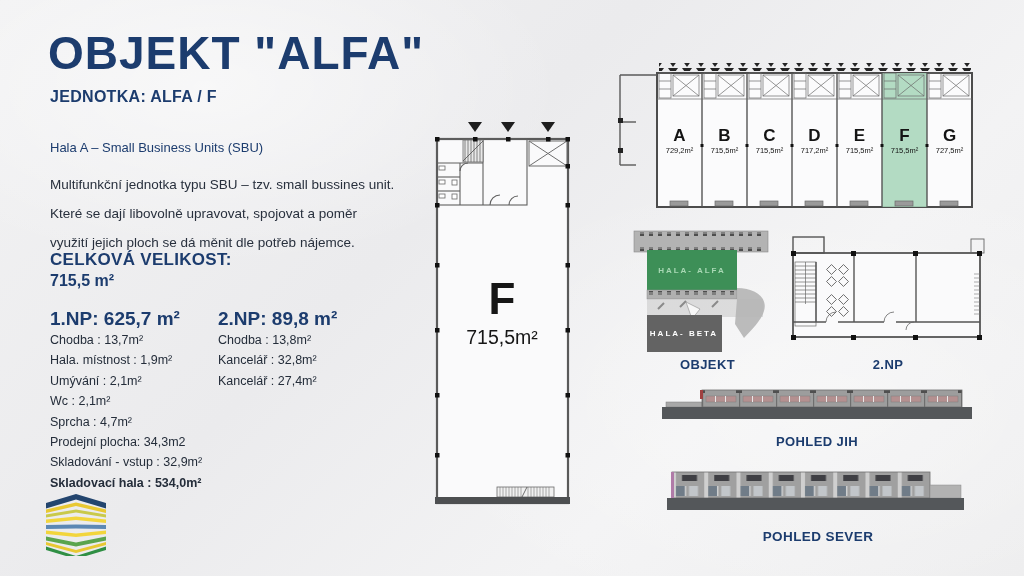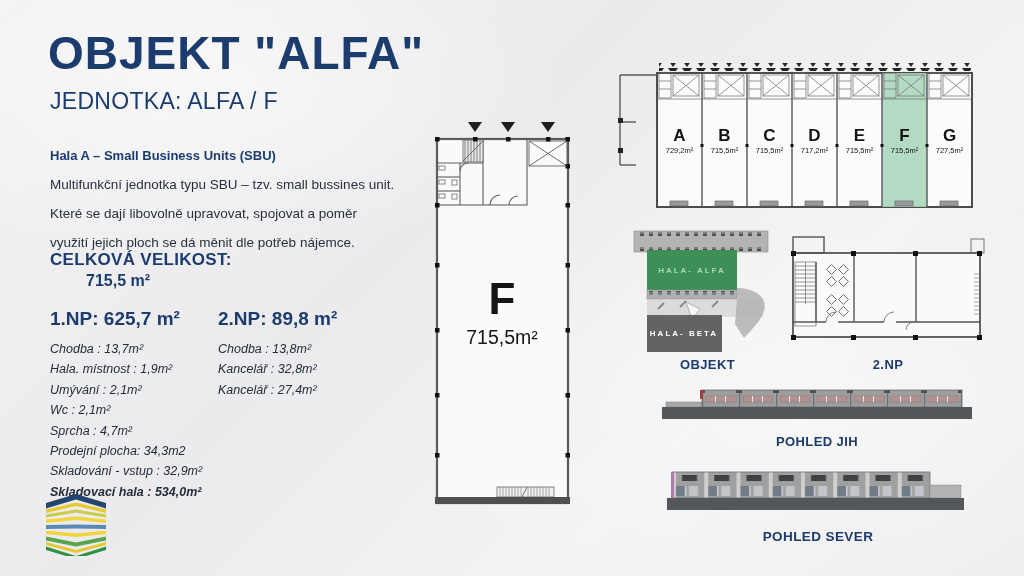--- a/index.html
+++ b/index.html
@@ -7,29 +7,29 @@
     position:relative;width:1024px;height:576px;overflow:hidden;
     font-family:"Liberation Sans",sans-serif;
     background:
       radial-gradient(ellipse 600px 300px at 20% 15%, rgba(255,255,255,.55), rgba(255,255,255,0) 60%),
       radial-gradient(ellipse 700px 400px at 80% 70%, rgba(255,255,255,.4), rgba(255,255,255,0) 60%),
       linear-gradient(135deg,#f2f2f3 0%,#ebebed 40%,#f3f3f4 70%,#ededee 100%);
     color:#1e2936;
   }
   .abs{position:absolute;}
   .page-title{left:48px;top:26px;font-size:46px;font-weight:800;letter-spacing:1px;color:#1c3c6e;}
-  .page-subtitle{left:50px;top:88px;font-size:23px;font-weight:400;color:#1c3c6e;letter-spacing:.3px;text-align:right;}
-  .section-label{left:50px;top:148px;font-size:13px;font-weight:700;color:#1c3c6e;}
+  .page-subtitle{left:50px;top:88px;font-size:16px;font-weight:700;color:#1c3c6e;letter-spacing:.3px;text-align:right;}
+  .section-label{left:50px;top:140px;font-size:13px;font-weight:400;color:#1c3c6e;}
   .description{left:50px;top:170px;width:348px;font-size:13.5px;line-height:29px;color:#28303d;}
   .total-label{left:50px;top:250px;font-size:17px;font-weight:800;color:#1c3c6e;letter-spacing:.3px;}
-  .total-value{left:50px;top:272px;font-size:16px;font-weight:800;color:#1c3c6e;margin-left:36px;}
+  .total-value{left:50px;top:272px;font-size:16px;font-weight:800;color:#1c3c6e;}
   .col-title{font-size:19px;font-weight:800;color:#1c3c6e;}
   .np1-col{left:50px;top:308px;width:165px;}
   .np2-col{left:218px;top:308px;width:170px;}
-  .list{margin-top:9px;font-style:italic;}
+  .list{}
   .list-item{font-size:12.5px;line-height:20.4px;color:#242d3a;white-space:nowrap;}
   .list-item.bold{font-weight:700;}
   .logo{left:46px;top:492px;}
   .logo-text{left:116px;top:506px;font-size:26px;letter-spacing:.4px;white-space:nowrap;}
   .logo-text .b{font-weight:800;color:#1c3c6e;}
   .logo-text .l{font-weight:400;color:#243a58;}
   .cap{position:absolute;font-size:13px;font-weight:800;color:#1c3c6e;text-align:center;letter-spacing:.4px;}
   svg text{font-family:"Liberation Sans",sans-serif;}
 </style>
 </head>

